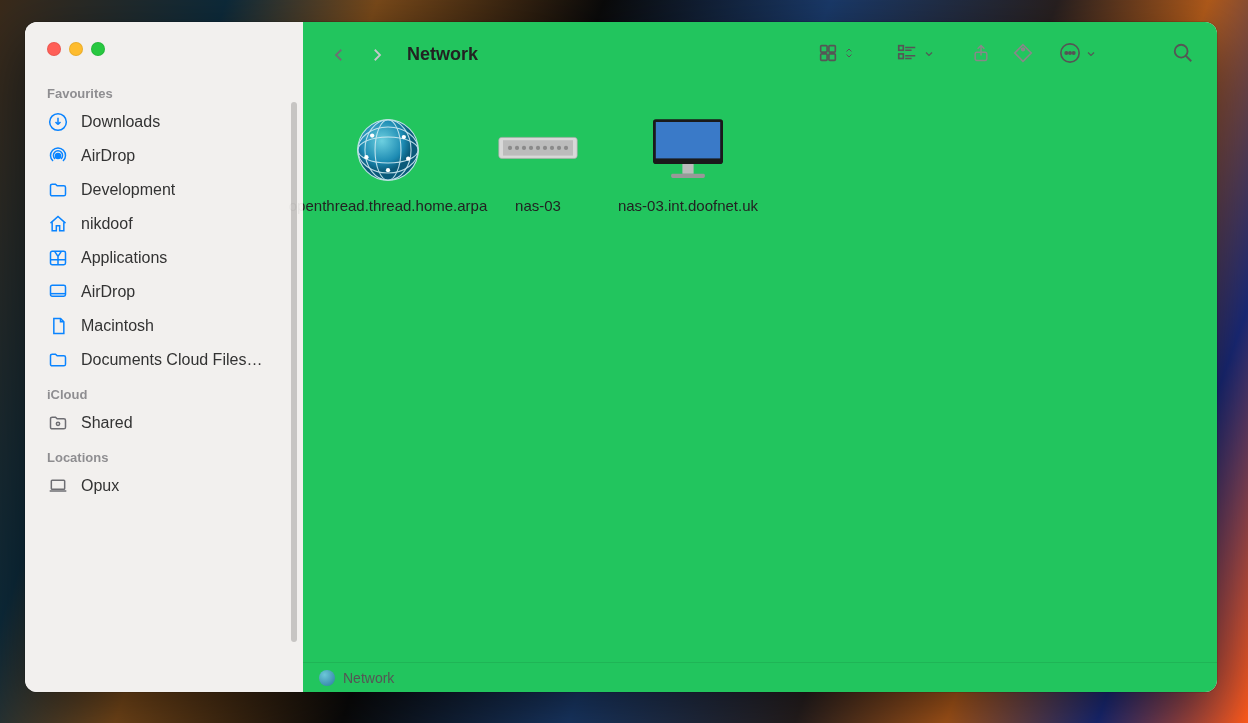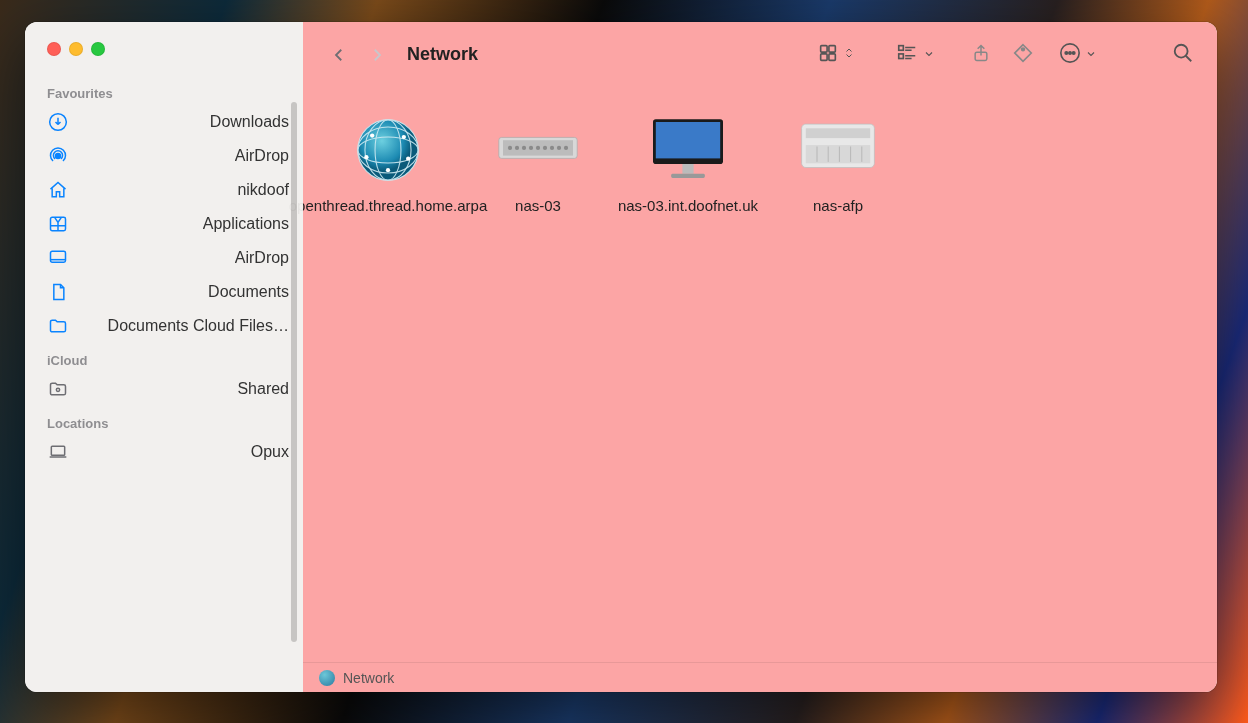--- a/index.html
+++ b/index.html
@@ -52,32 +52,31 @@
   }
   .sidebar-item {
     display: flex;
     align-items: center;
     gap: 12px;
     padding: 6px 14px 6px 22px;
     font-size: 16px;
     color: #333;
     border-radius: 6px;
     cursor: default;
-    justify-content: space-between;
   }
   .sidebar-item .icon { width: 22px; height: 22px; display:flex; align-items:center; justify-content:center; color:#0a84ff; flex-shrink:0;}
   .sidebar-item .icon.gray { color: #6e6e73; }
   .sidebar-item .label { white-space: nowrap; overflow: hidden; text-overflow: ellipsis; }
 
   
   .main {
     flex: 1;
     display: flex;
     flex-direction: column;
-    background: #fca5a5;
+    background: #22c55e;
   }
   .toolbar {
     height: 66px;
     display: flex;
     align-items: center;
     padding: 0 18px 0 22px;
     gap: 10px;
     border-bottom: 1px solid rgba(0,0,0,0.0);
   }
   .nav-arrow { width: 28px; height: 28px; display:flex; align-items:center; justify-content:center; color:#6e6e73;}
@@ -155,20 +154,28 @@
             <circle cx="12" cy="12" r="3" fill="currentColor"></circle>
             <path d="M6 18a9 9 0 1 1 12 0"></path>
             <path d="M8.5 15.5a5.5 5.5 0 1 1 7 0"></path>
           </svg>
       </span>
       <span class="label">AirDrop</span>
     </div>
     <div class="sidebar-item">
       <span class="icon">
         <svg width="20" height="20" viewBox="0 0 24 24" fill="none" stroke="currentColor" stroke-width="1.8">
+            <path d="M3 7a2 2 0 0 1 2-2h4l2 2h8a2 2 0 0 1 2 2v8a2 2 0 0 1-2 2H5a2 2 0 0 1-2-2V7z"></path>
+          </svg>
+      </span>
+      <span class="label">Development</span>
+    </div>
+    <div class="sidebar-item">
+      <span class="icon">
+        <svg width="20" height="20" viewBox="0 0 24 24" fill="none" stroke="currentColor" stroke-width="1.8">
             <path d="M3 11l9-8 9 8"></path>
             <path d="M5 10v10h5v-6h4v6h5V10"></path>
           </svg>
       </span>
       <span class="label">nikdoof</span>
     </div>
     <div class="sidebar-item">
       <span class="icon">
         <svg width="20" height="20" viewBox="0 0 24 24" fill="none" stroke="currentColor" stroke-width="1.8">
             <rect x="3" y="4" width="18" height="16" rx="2"></rect>
@@ -186,21 +193,21 @@
       </span>
       <span class="label">AirDrop</span>
     </div>
     <div class="sidebar-item">
       <span class="icon">
         <svg width="20" height="20" viewBox="0 0 24 24" fill="none" stroke="currentColor" stroke-width="1.8">
             <path d="M7 3h8l4 4v14H7z"></path>
             <path d="M15 3v4h4"></path>
           </svg>
       </span>
-      <span class="label">Documents</span>
+      <span class="label">Macintosh</span>
     </div>
     <div class="sidebar-item">
       <span class="icon">
         <svg width="20" height="20" viewBox="0 0 24 24" fill="none" stroke="currentColor" stroke-width="1.8">
             <path d="M3 7a2 2 0 0 1 2-2h4l2 2h8a2 2 0 0 1 2 2v8a2 2 0 0 1-2 2H5a2 2 0 0 1-2-2V7z"></path>
           </svg>
       </span>
       <span class="label">Documents Cloud Files…</span>
     </div>
 
@@ -372,37 +379,20 @@
           <svg width="88" height="76" viewBox="0 0 120 100">
             <rect x="10" y="6" width="100" height="64" rx="4" fill="#1a1a1a"></rect>
             <rect x="14" y="10" width="92" height="52" fill="#3a7ac8"></rect>
             <rect x="52" y="70" width="16" height="14" fill="#bbb"></rect>
             <rect x="36" y="84" width="48" height="6" rx="2" fill="#999"></rect>
           </svg>
         </div>
         <div class="name">nas-03.int.doofnet.uk</div>
       </div>
 
-      <div class="item">
-        <div class="thumb">
-          <svg width="90" height="70" viewBox="0 0 120 90">
-            <rect x="8" y="8" width="104" height="62" rx="6" fill="#e8e8e8" stroke="#bbb"></rect>
-            <rect x="14" y="14" width="92" height="14" fill="#d0d0d0"></rect>
-            <rect x="14" y="38" width="92" height="26" fill="#d8d8d8"></rect>
-            <g stroke="#aaa">
-                <line x1="30" y1="40" x2="30" y2="62"></line>
-                <line x1="46" y1="40" x2="46" y2="62"></line>
-                <line x1="62" y1="40" x2="62" y2="62"></line>
-                <line x1="78" y1="40" x2="78" y2="62"></line>
-                <line x1="94" y1="40" x2="94" y2="62"></line>
-              </g>
-          </svg>
-        </div>
-        <div class="name">nas-afp</div>
-      </div>
     </div>
 
     <div class="pathbar">
       <span class="globe-mini"></span>
       <span>Network</span>
     </div>
   </div>
 </div>
 
 </body></html>

